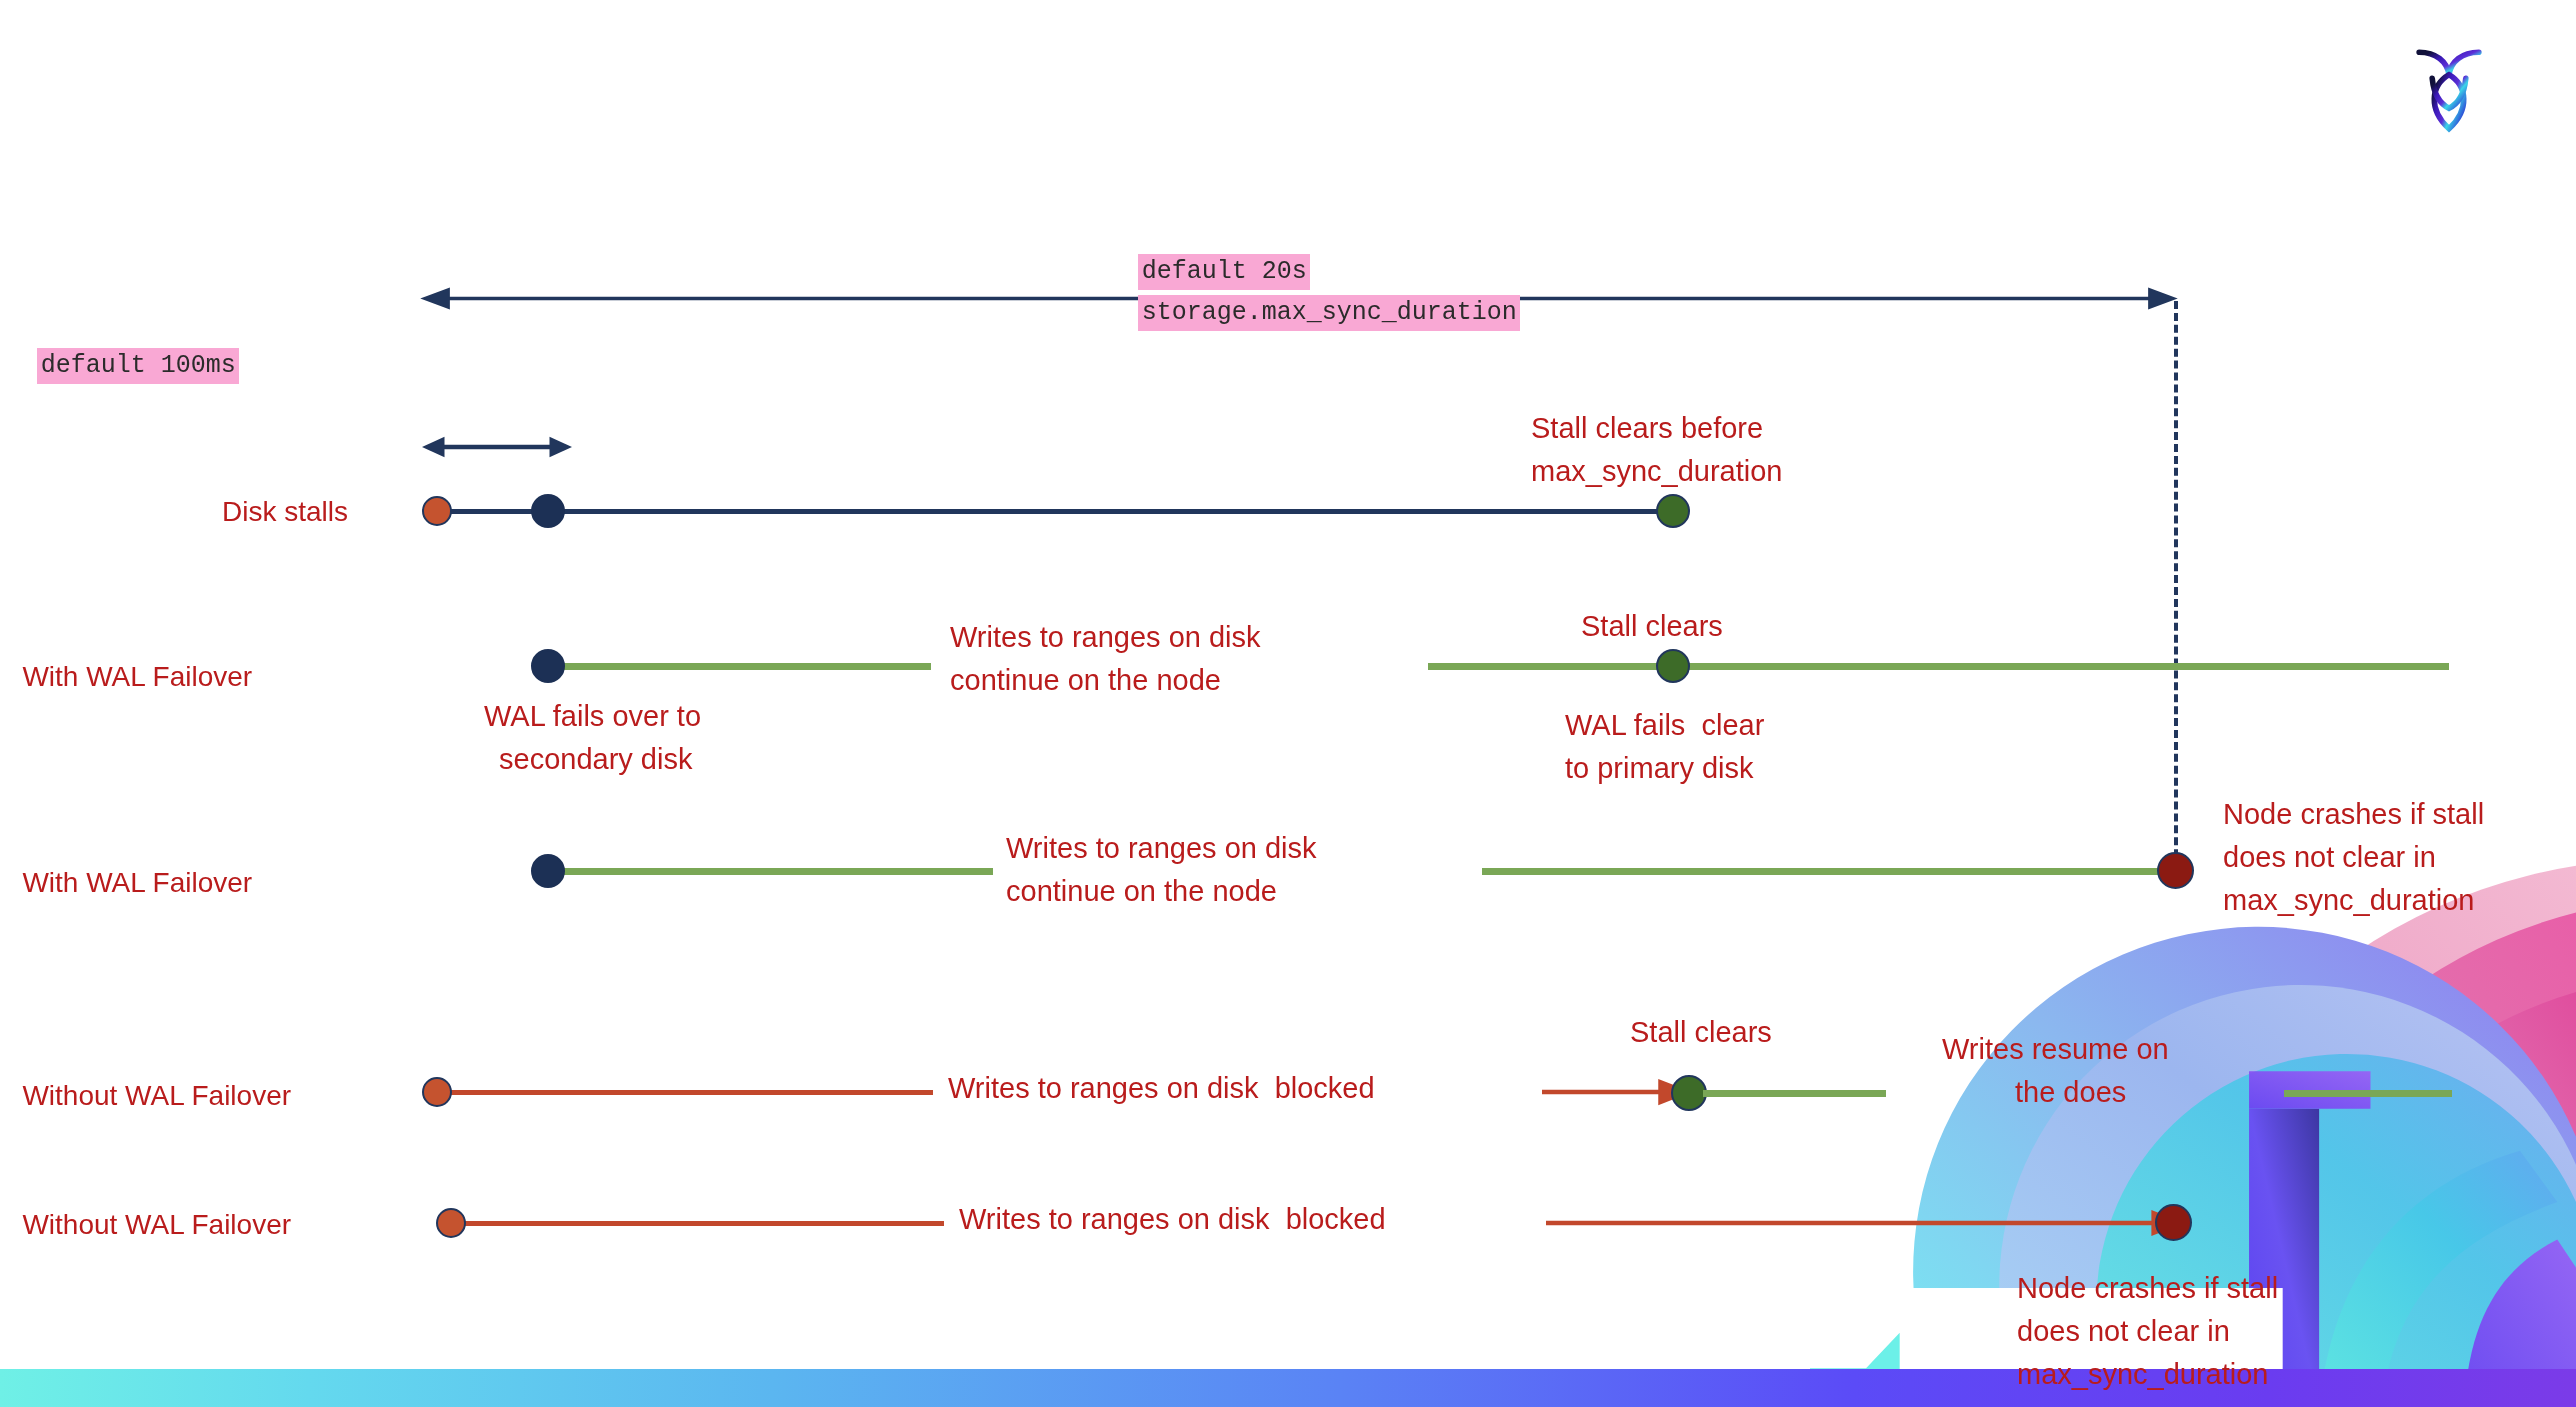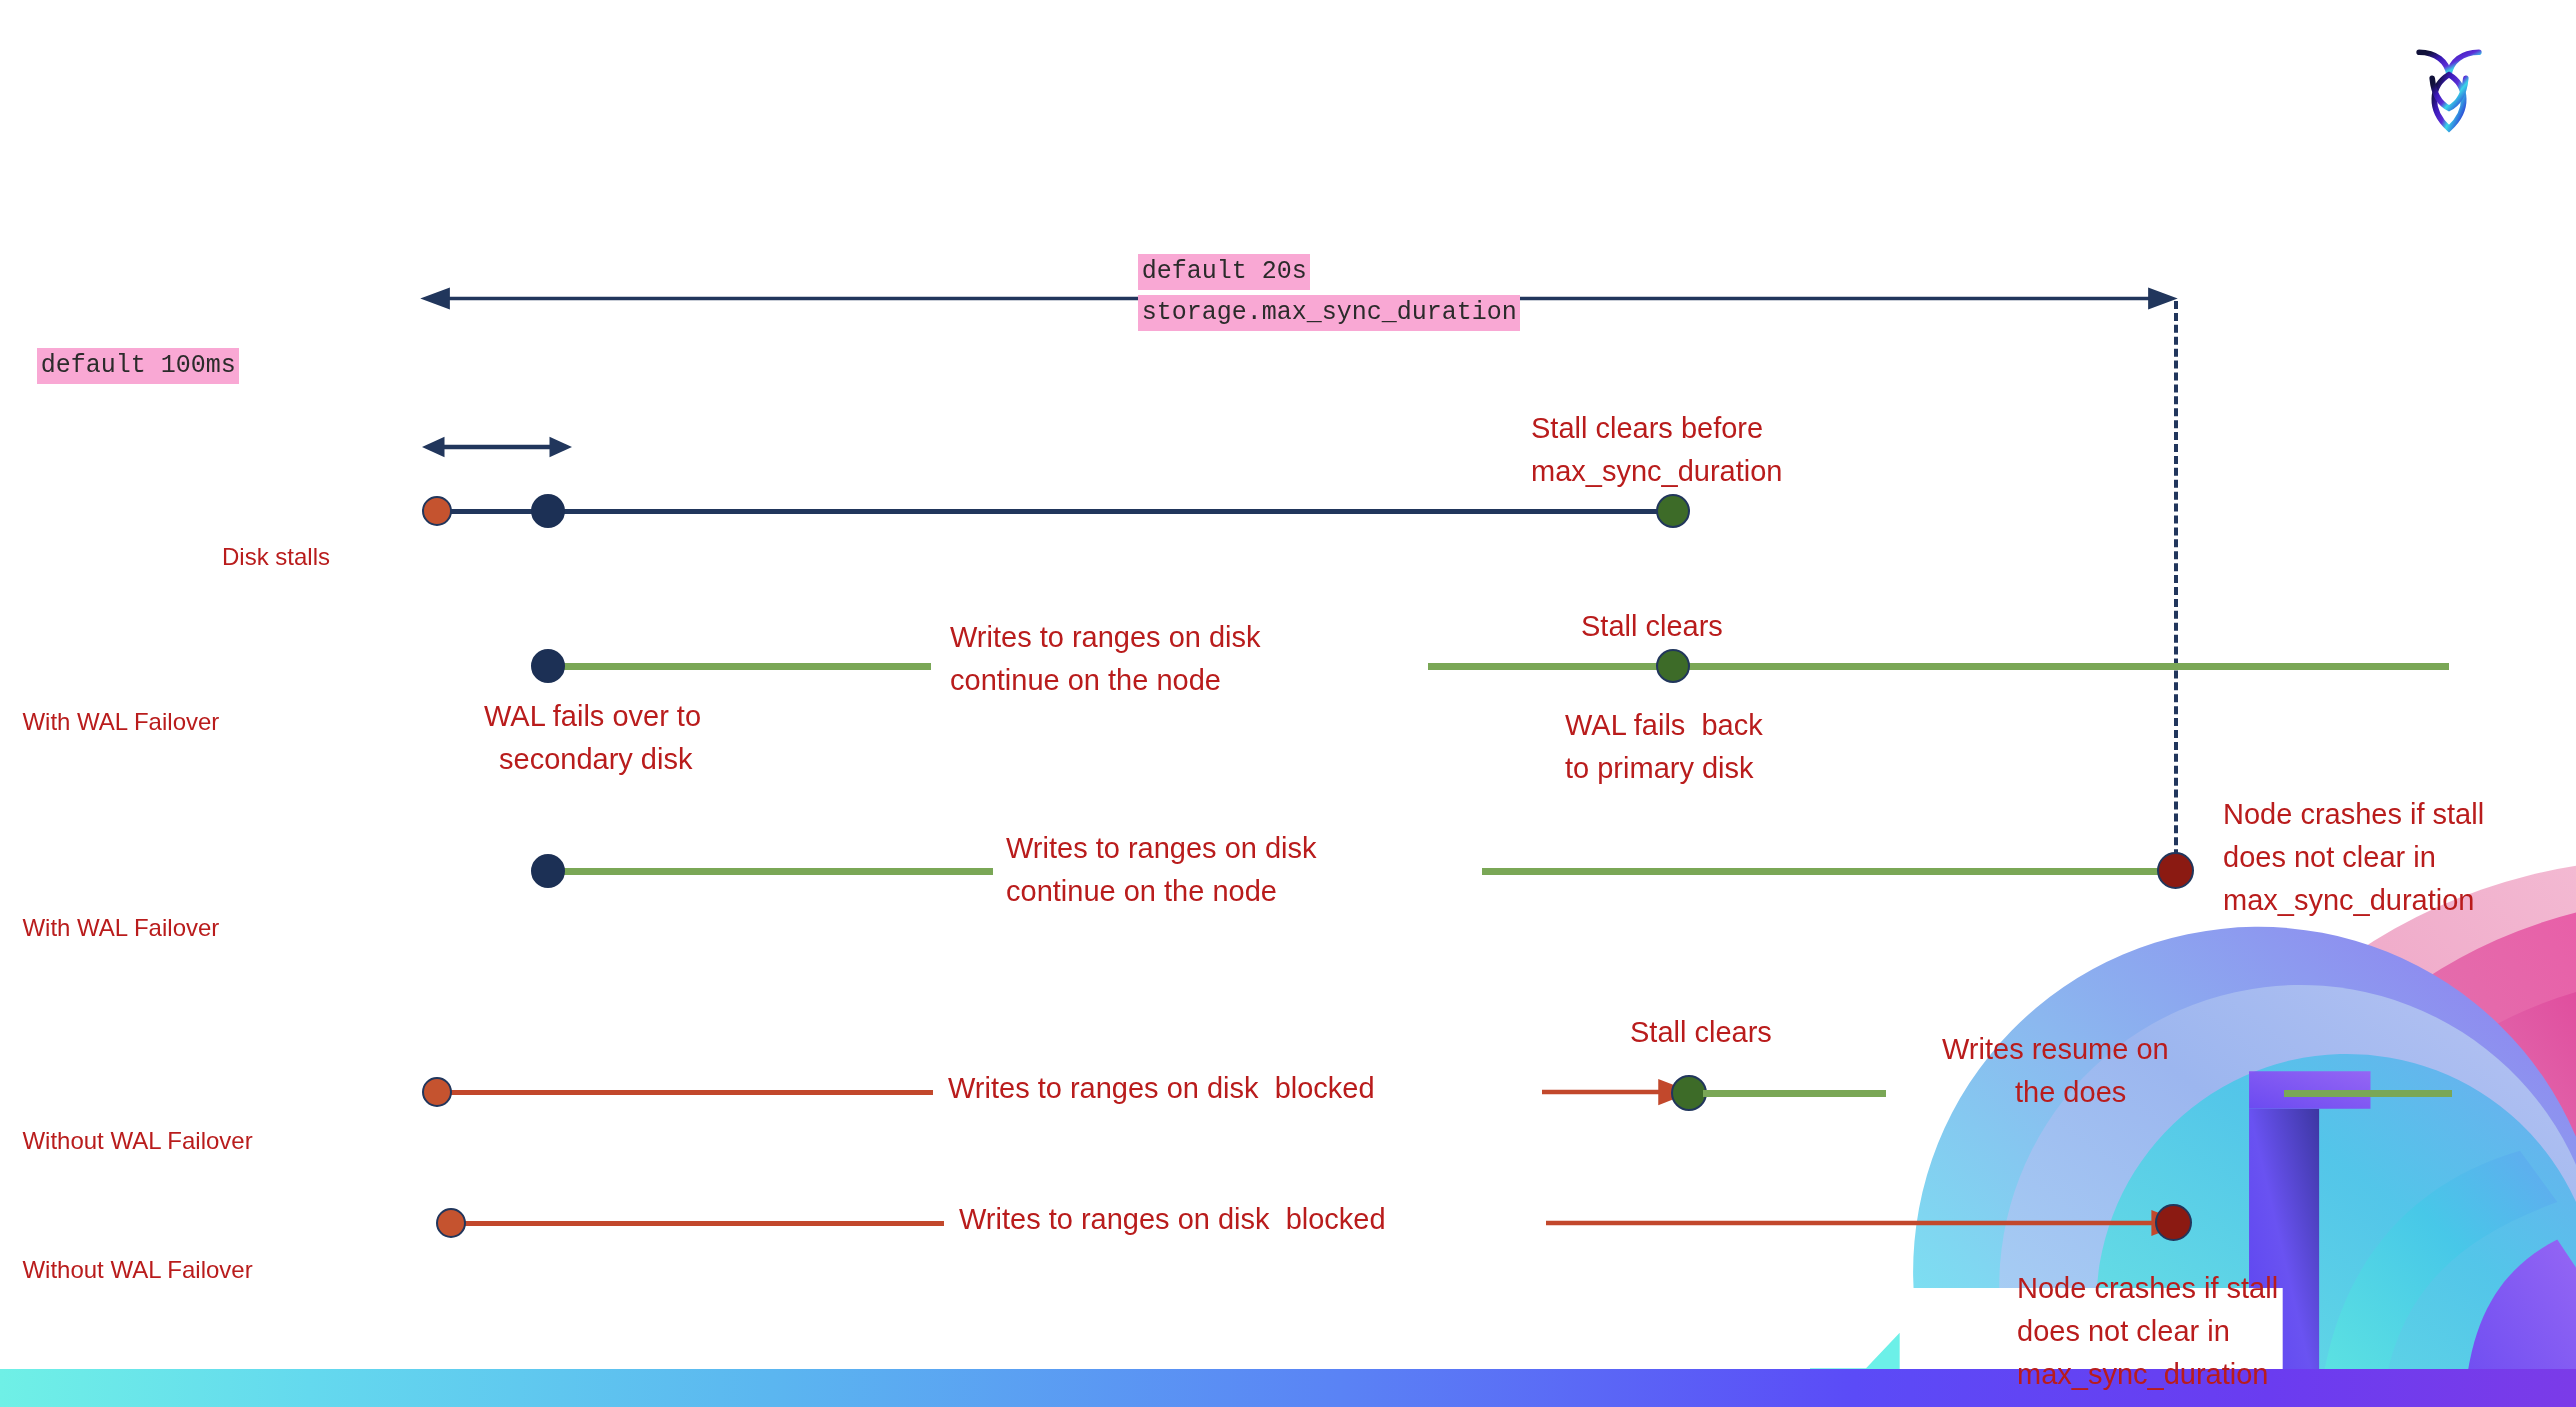--- a/index.html
+++ b/index.html
@@ -28,21 +28,21 @@
     font-size:77px;font-weight:bold;color:#000;
     letter-spacing:-0.9px;line-height:1.05;
     white-space:nowrap;
   }
 
   
   .logo{position:absolute;left:2393px;top:28px;width:112px;height:112px;}
 
   
   .lbl{position:absolute;color:#b91c1c;font-size:29px;line-height:1.18;white-space:pre;}
-  .lbl.row{font-size:24px;margin-top:48px;}
+  .lbl.row{font-size:28px;}
   .code{
     position:absolute;font-family:"Liberation Mono", monospace;
     font-size:25px;color:#2b2b2b;background:#f9a8d4;
     padding:0.9px 3.7px;white-space:pre;line-height:1.35;
   }
 
   
   .hline{position:absolute;height:4.7px;}
   .navy{background:#21365C;}
   .green{background:#7AA756;}
@@ -194,21 +194,21 @@
   <div class="dot green-f" style="left:1656px;top:649px;width:34px;height:34px;"></div>
 
   <div class="lbl" style="left:484px;top:699px;">WAL fails over to</div>
   <div class="lbl" style="left:499px;top:742px;">secondary disk</div>
 
   <div class="lbl" style="left:950px;top:620px;">Writes to ranges on disk</div>
   <div class="lbl" style="left:950px;top:663px;">continue on the node</div>
 
   <div class="lbl" style="left:1581px;top:609px;">Stall clears</div>
 
-  <div class="lbl" style="left:1565px;top:708px;">WAL fails  back</div>
+  <div class="lbl" style="left:1565px;top:708px;">WAL fails  clear</div>
   <div class="lbl" style="left:1565px;top:751px;">to primary disk</div>
 
   <div class="lbl row" style="left:22.4px;top:866px;">With WAL Failover</div>
 
   <div class="hline green thick" style="left:550px;top:868px;width:443px;"></div>
   <div class="hline green thick" style="left:1482px;top:868px;width:694px;"></div>
 
   <div class="dot navy-f" style="left:531px;top:854px;width:34px;height:34px;"></div>
   <div class="dot darkred-f" style="left:2157px;top:852px;width:37px;height:37px;"></div>
 

